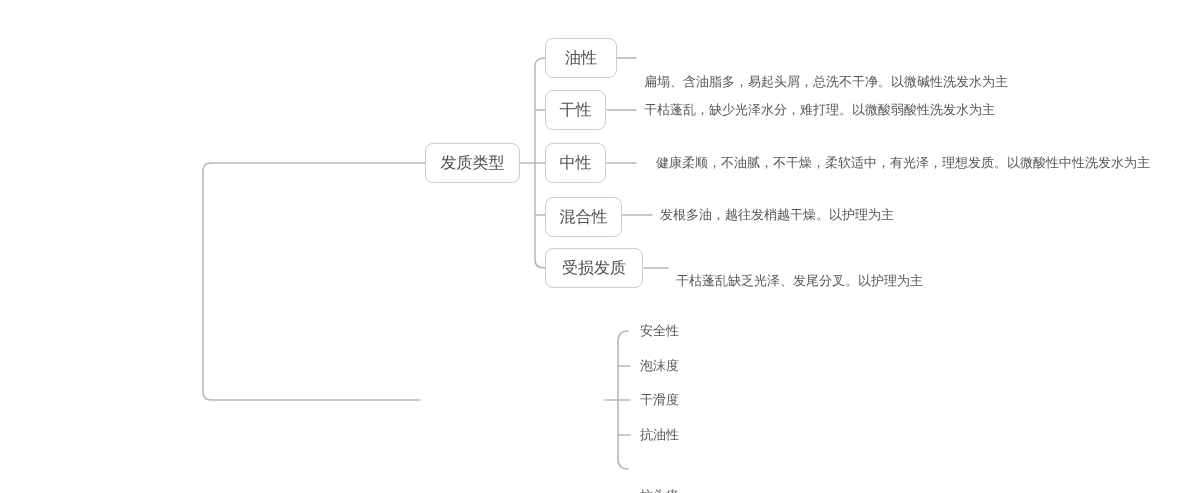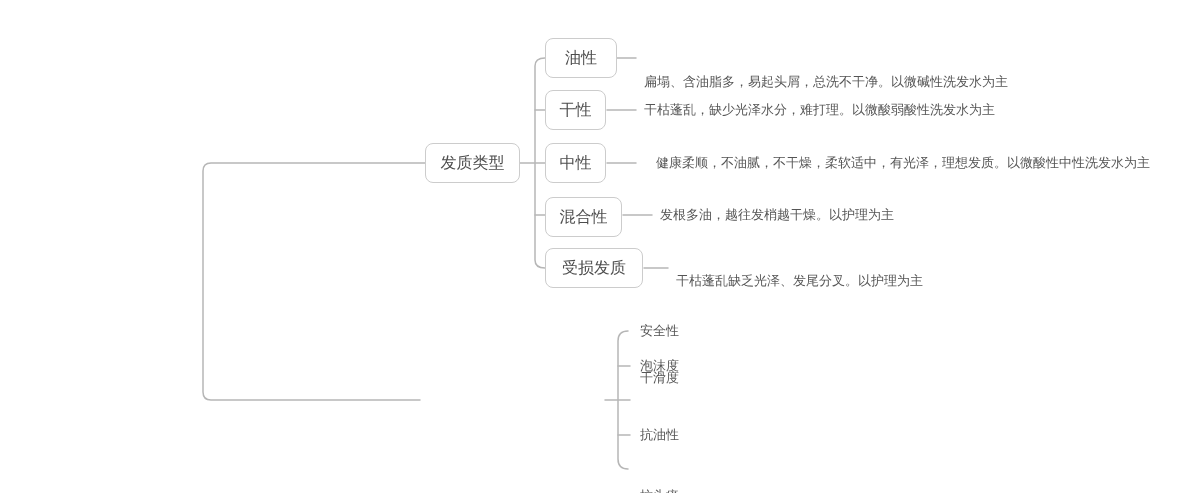--- a/index.html
+++ b/index.html
@@ -75,18 +75,18 @@
       <div class="child-node" style="left: 545px; top: 143px; width: 61px;">中性</div>
       <div class="desc-text" style="left: 644px; top: 153px; margin-left: 12px;">健康柔顺，不油腻，不干燥，柔软适中，有光泽，理想发质。以微酸性中性洗发水为主</div>
       <div class="child-node" style="left: 545px; top: 197px; width: 77px;">混合性</div>
       <div class="desc-text" style="left: 660px; top: 205px;">发根多油，越往发梢越干燥。以护理为主</div>
       <div class="child-node" style="left: 545px; top: 248px; width: 98px;">受损发质</div>
       <div class="desc-text" style="left: 676px; top: 258px; margin-top: 13px;">干枯蓬乱缺乏光泽、发尾分叉。以护理为主</div>
     </div>
   <div>
       <div class="leaf-text" style="left: 640px; top: 321px;">安全性</div>
       <div class="leaf-text" style="left: 640px; top: 356px;">泡沫度</div>
-      <div class="leaf-text" style="left: 640px; top: 368px;">干滑度</div>
+      <div class="leaf-text" style="left: 640px; top: 390px;">干滑度</div>
       <div class="leaf-text" style="left: 640px; top: 425px;">抗油性</div>
       <div class="leaf-text" style="left: 640px; top: 486px;">抗头痒</div>
     </div>
 
 </div>
 
 </body></html>

